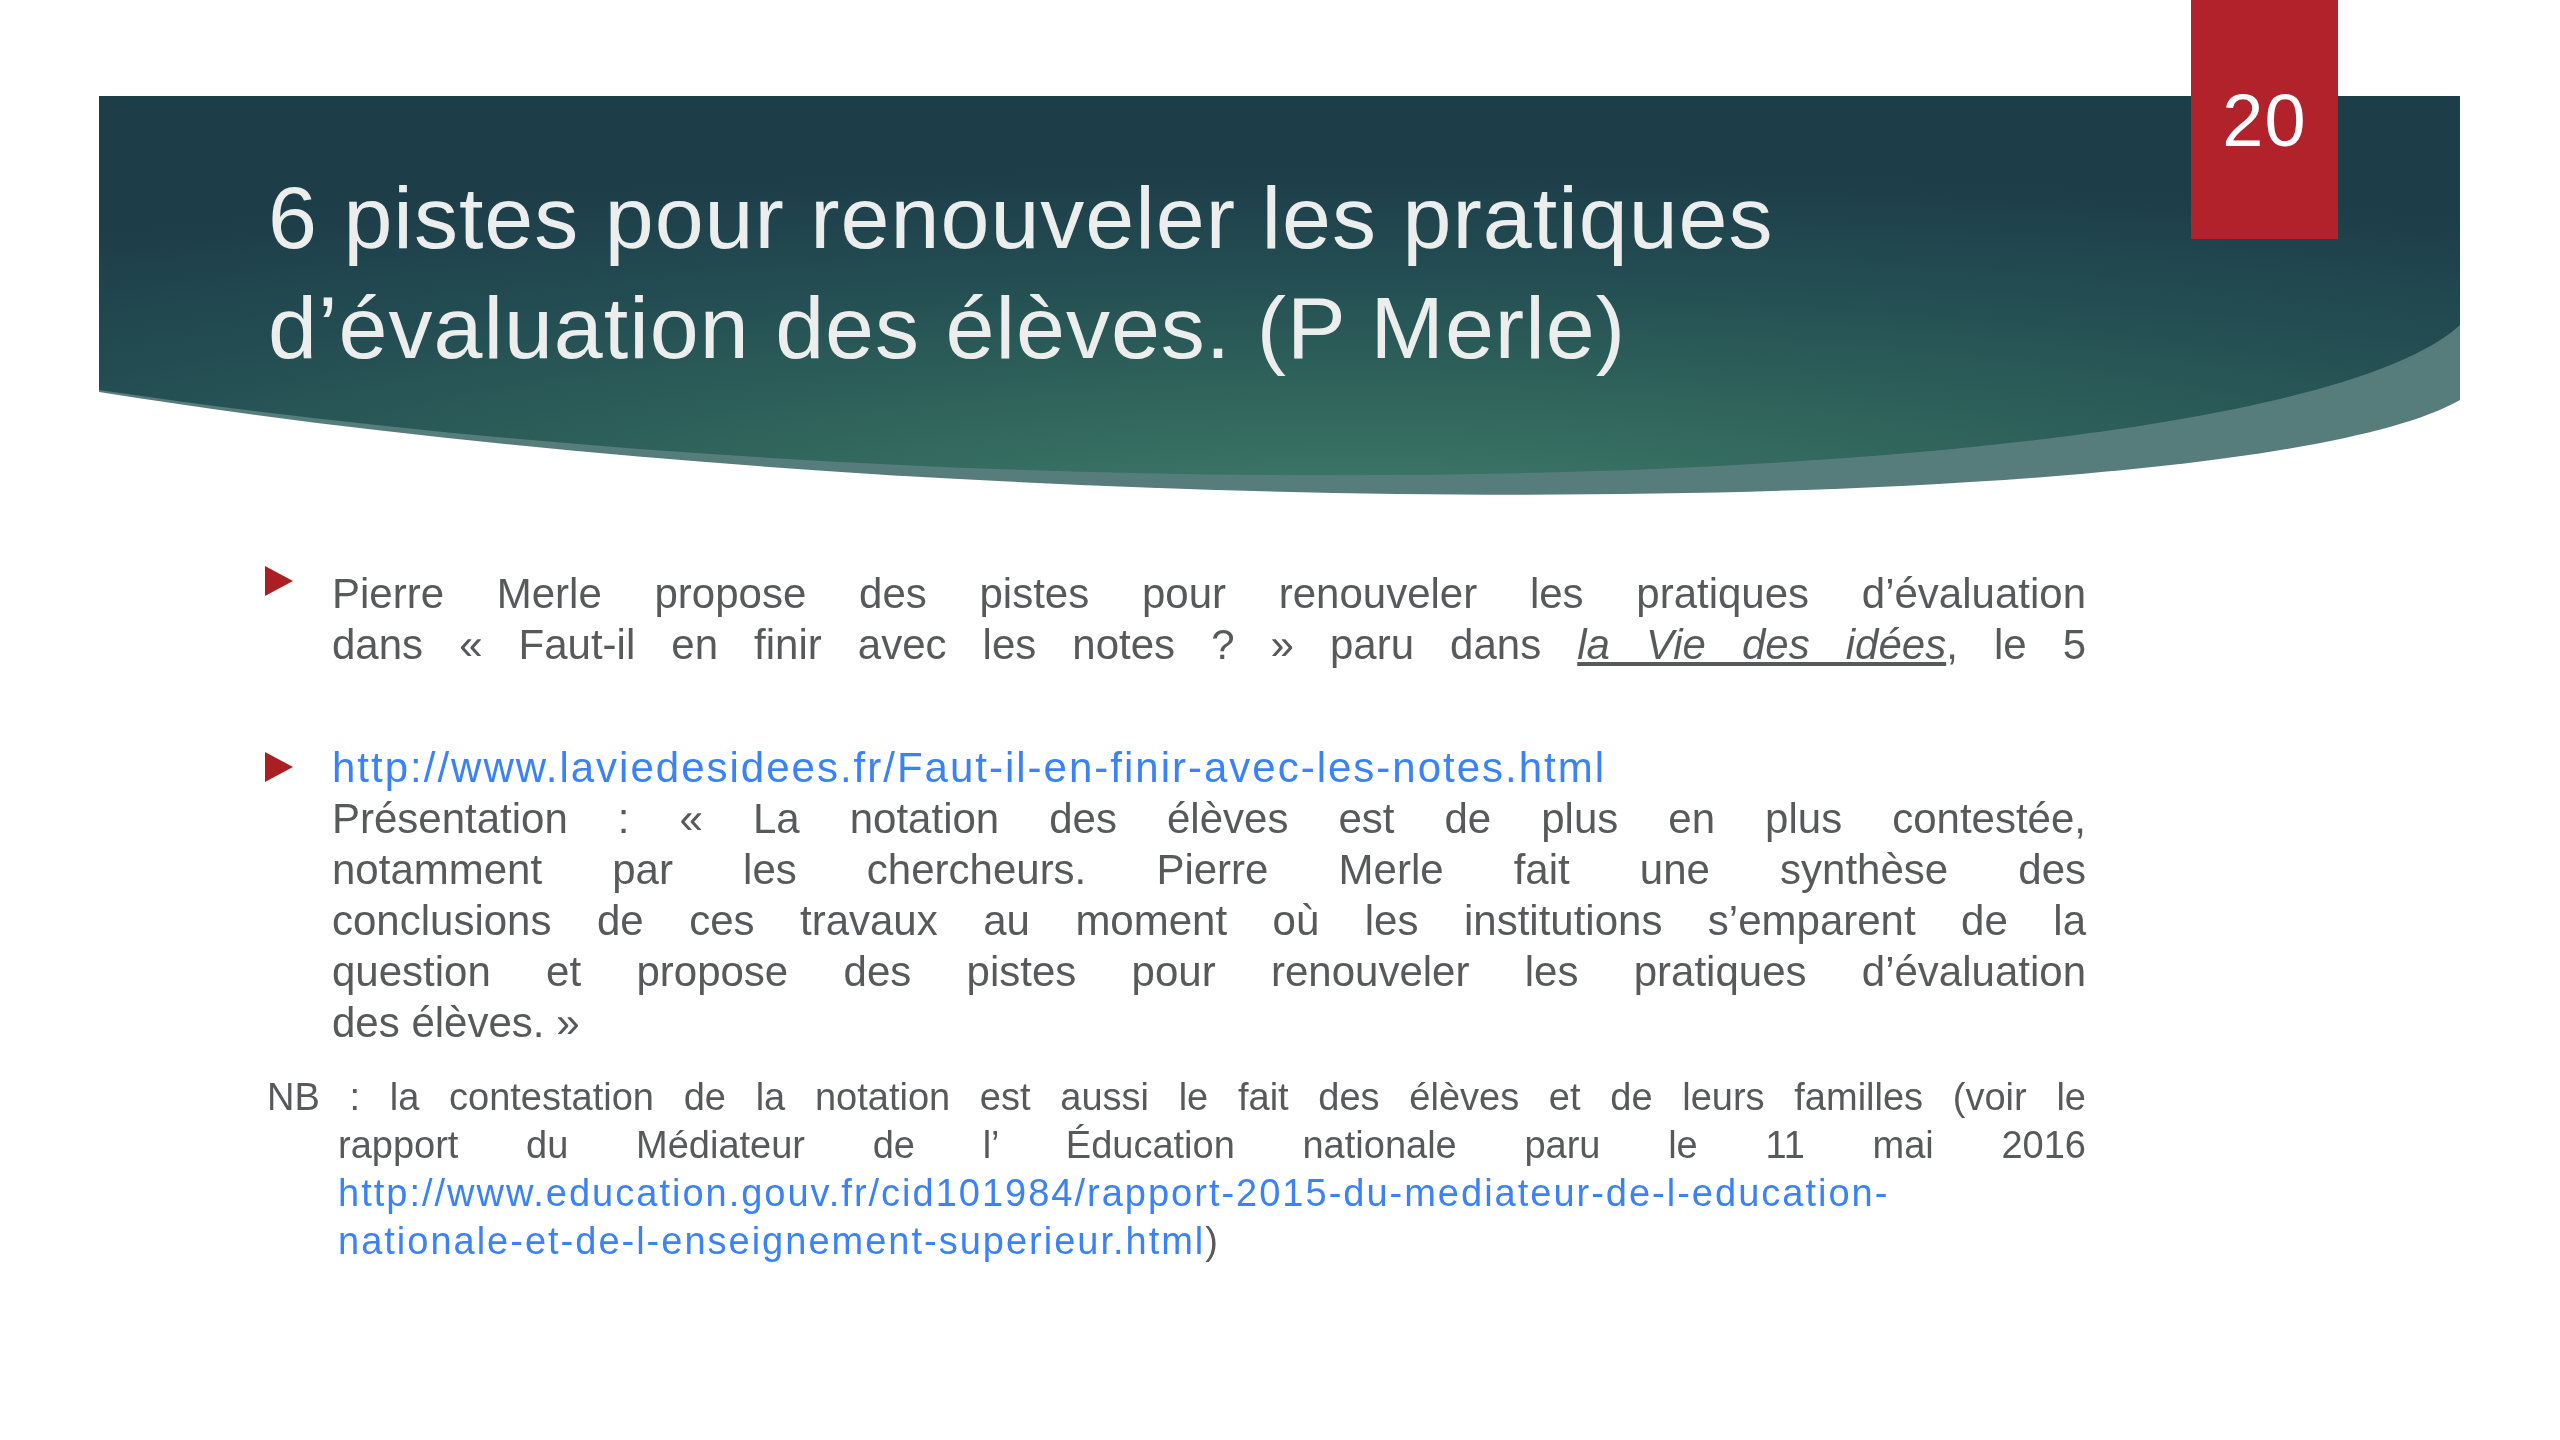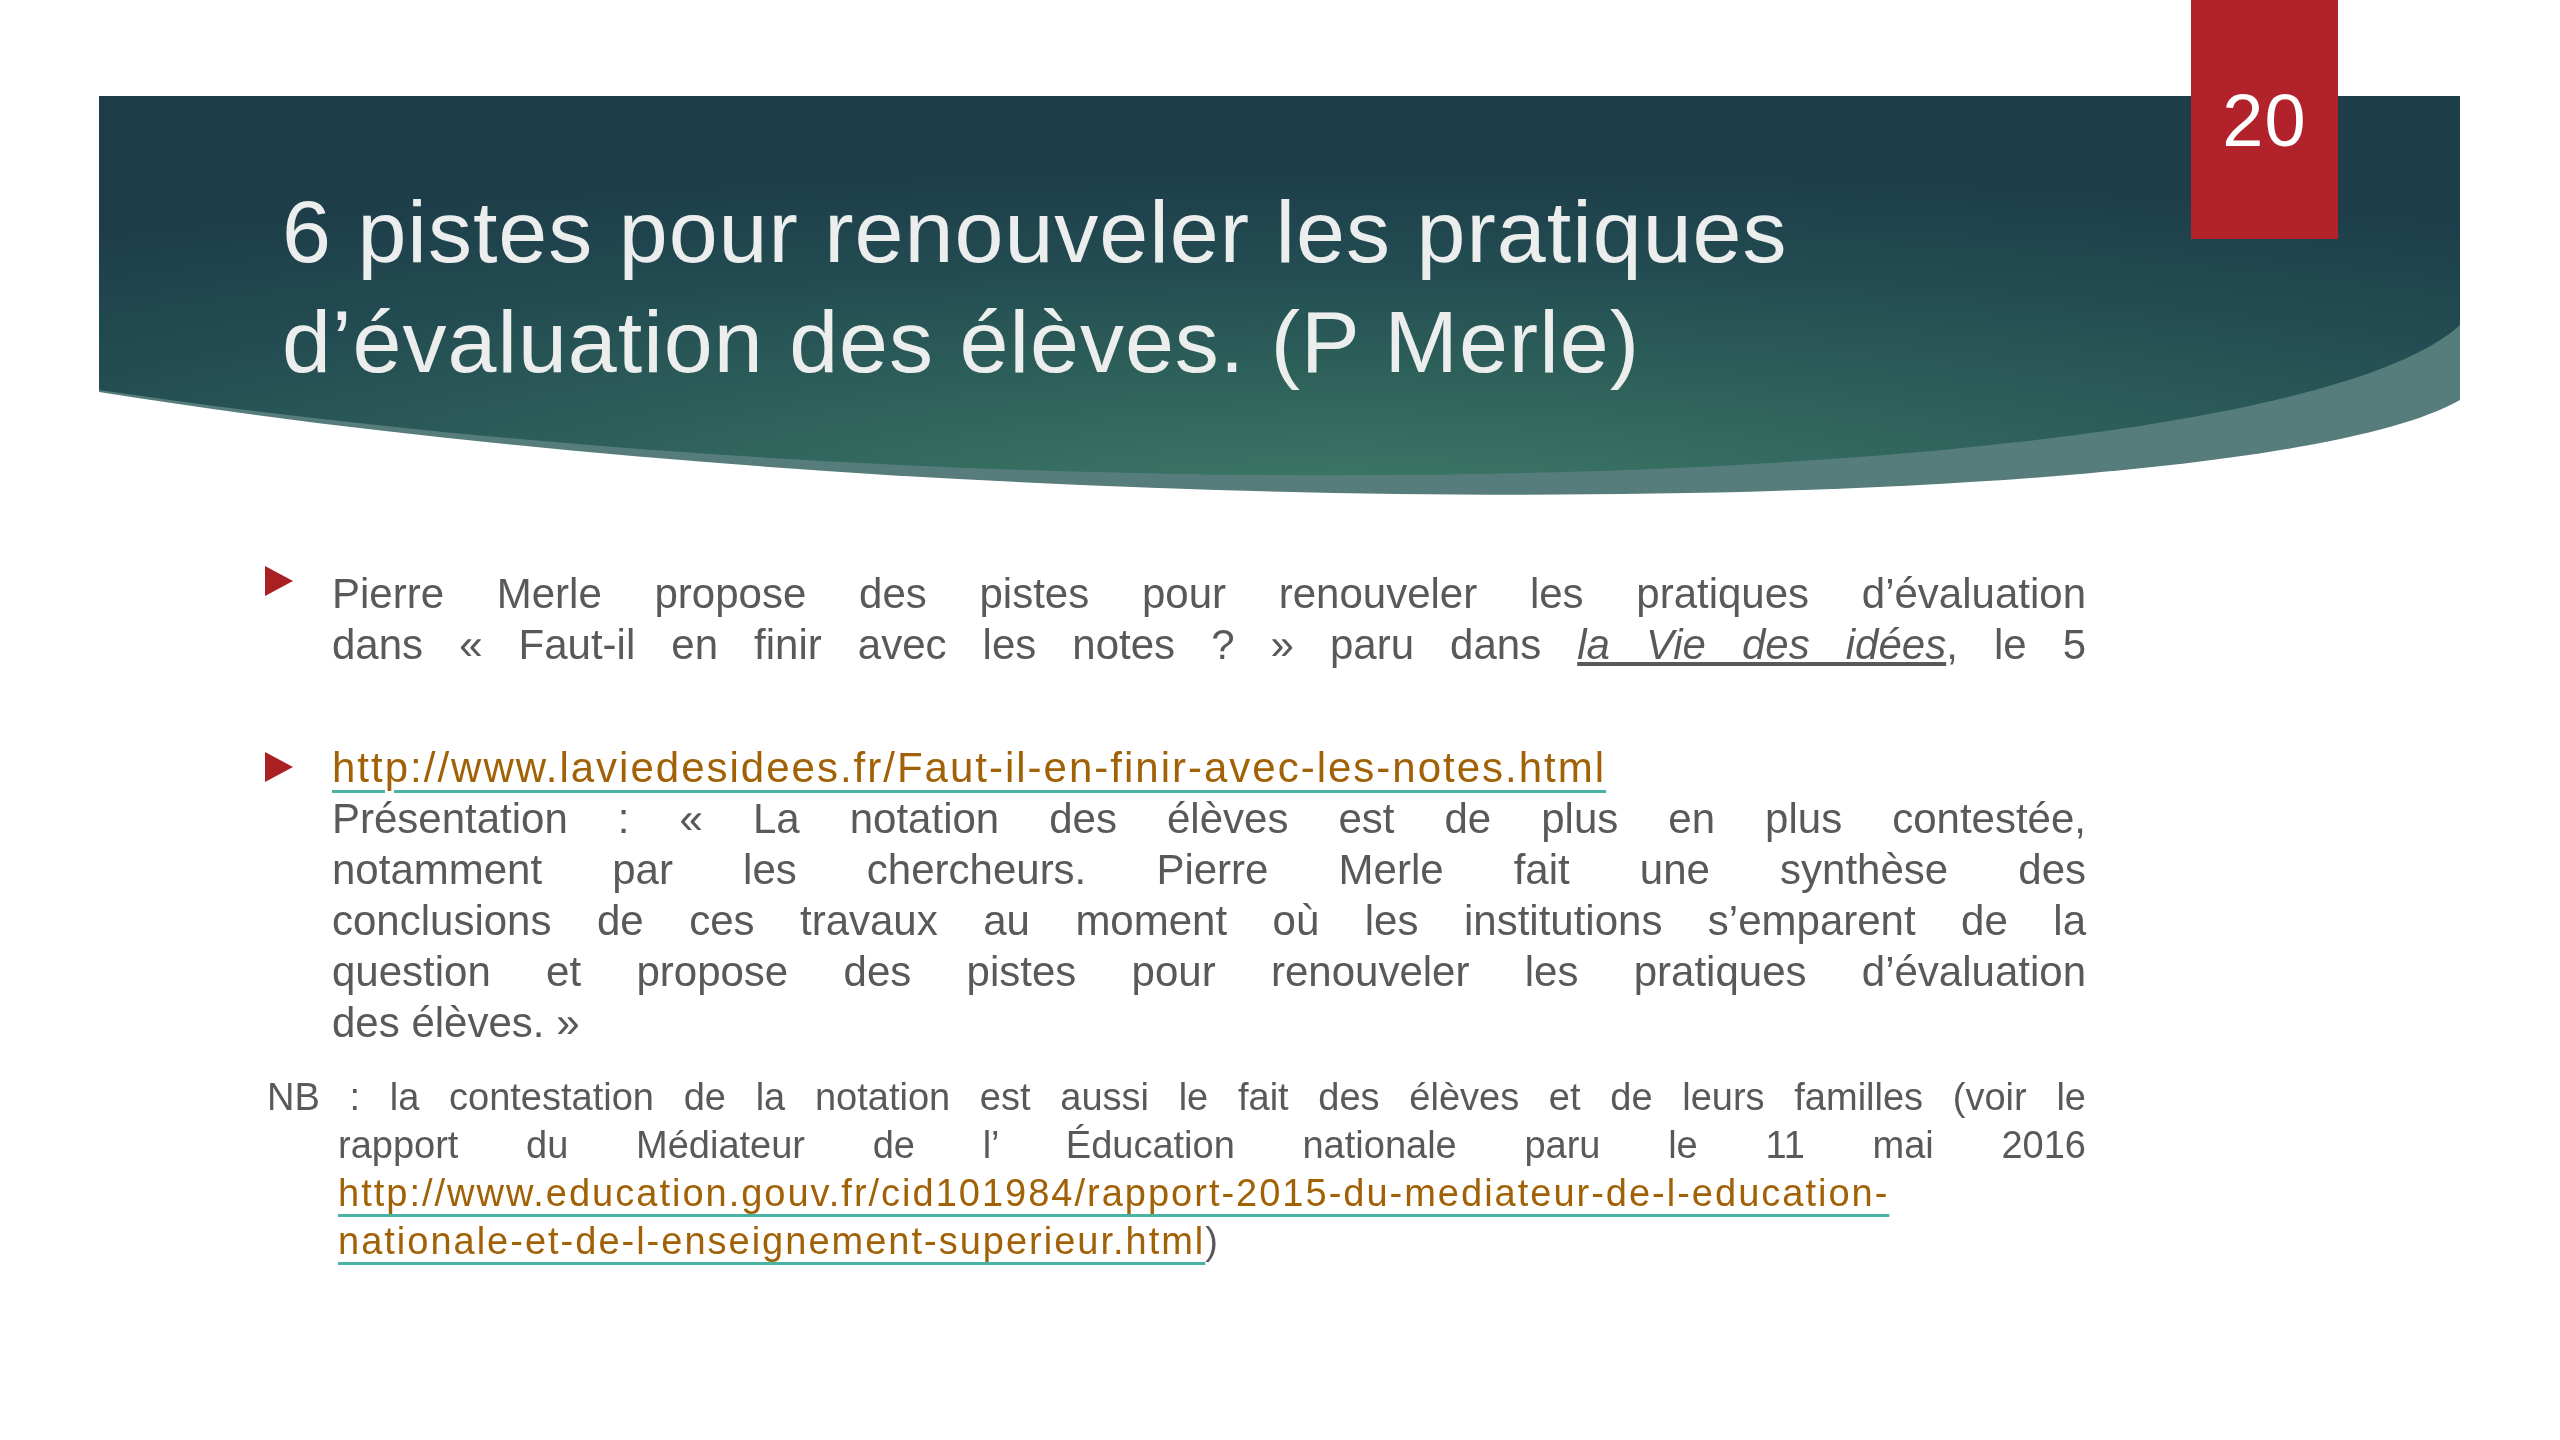--- a/index.html
+++ b/index.html
@@ -22,21 +22,21 @@
   .page-tab .num{
     display:block;
     padding-top:84px;
     font-size:74px;line-height:74px;
     color:#ffffff;
     letter-spacing:1px;
   }
   
   .title{
     position:absolute;left:268px;top:163px;width:1900px;
-    margin:14px;
+    margin:0;
     font-size:88px;line-height:110px;font-weight:400;
     letter-spacing:1px;
     color:#ebeeec;
     z-index:2;
   }
   .bullet-marker{
     position:absolute;left:265px;
     width:0;height:0;
     border-left:28px solid #aa1f24;
     border-top:15px solid transparent;
@@ -48,22 +48,21 @@
     position:absolute;left:332px;width:1754px;
     font-size:42px;line-height:51px;
     color:#58595a;
   }
   .b1{top:568px;}
   .b2{top:742px;}
   .jline{text-align:justify;text-align-last:justify;}
   .lline{text-align:left;}
   .it{font-style:italic;text-decoration:underline;}
   a.link{
-    color:#a16207;
-    text-decoration:underline;
+    color:#3b82f6;
     text-decoration-thickness:3px;
     text-underline-offset:8px;
     text-decoration-color:#48b2a3;
     letter-spacing:2px;
     cursor:pointer;
     text-align:center;
   }
   
   .nb{
     position:absolute;left:338px;top:1073px;width:1748px;

